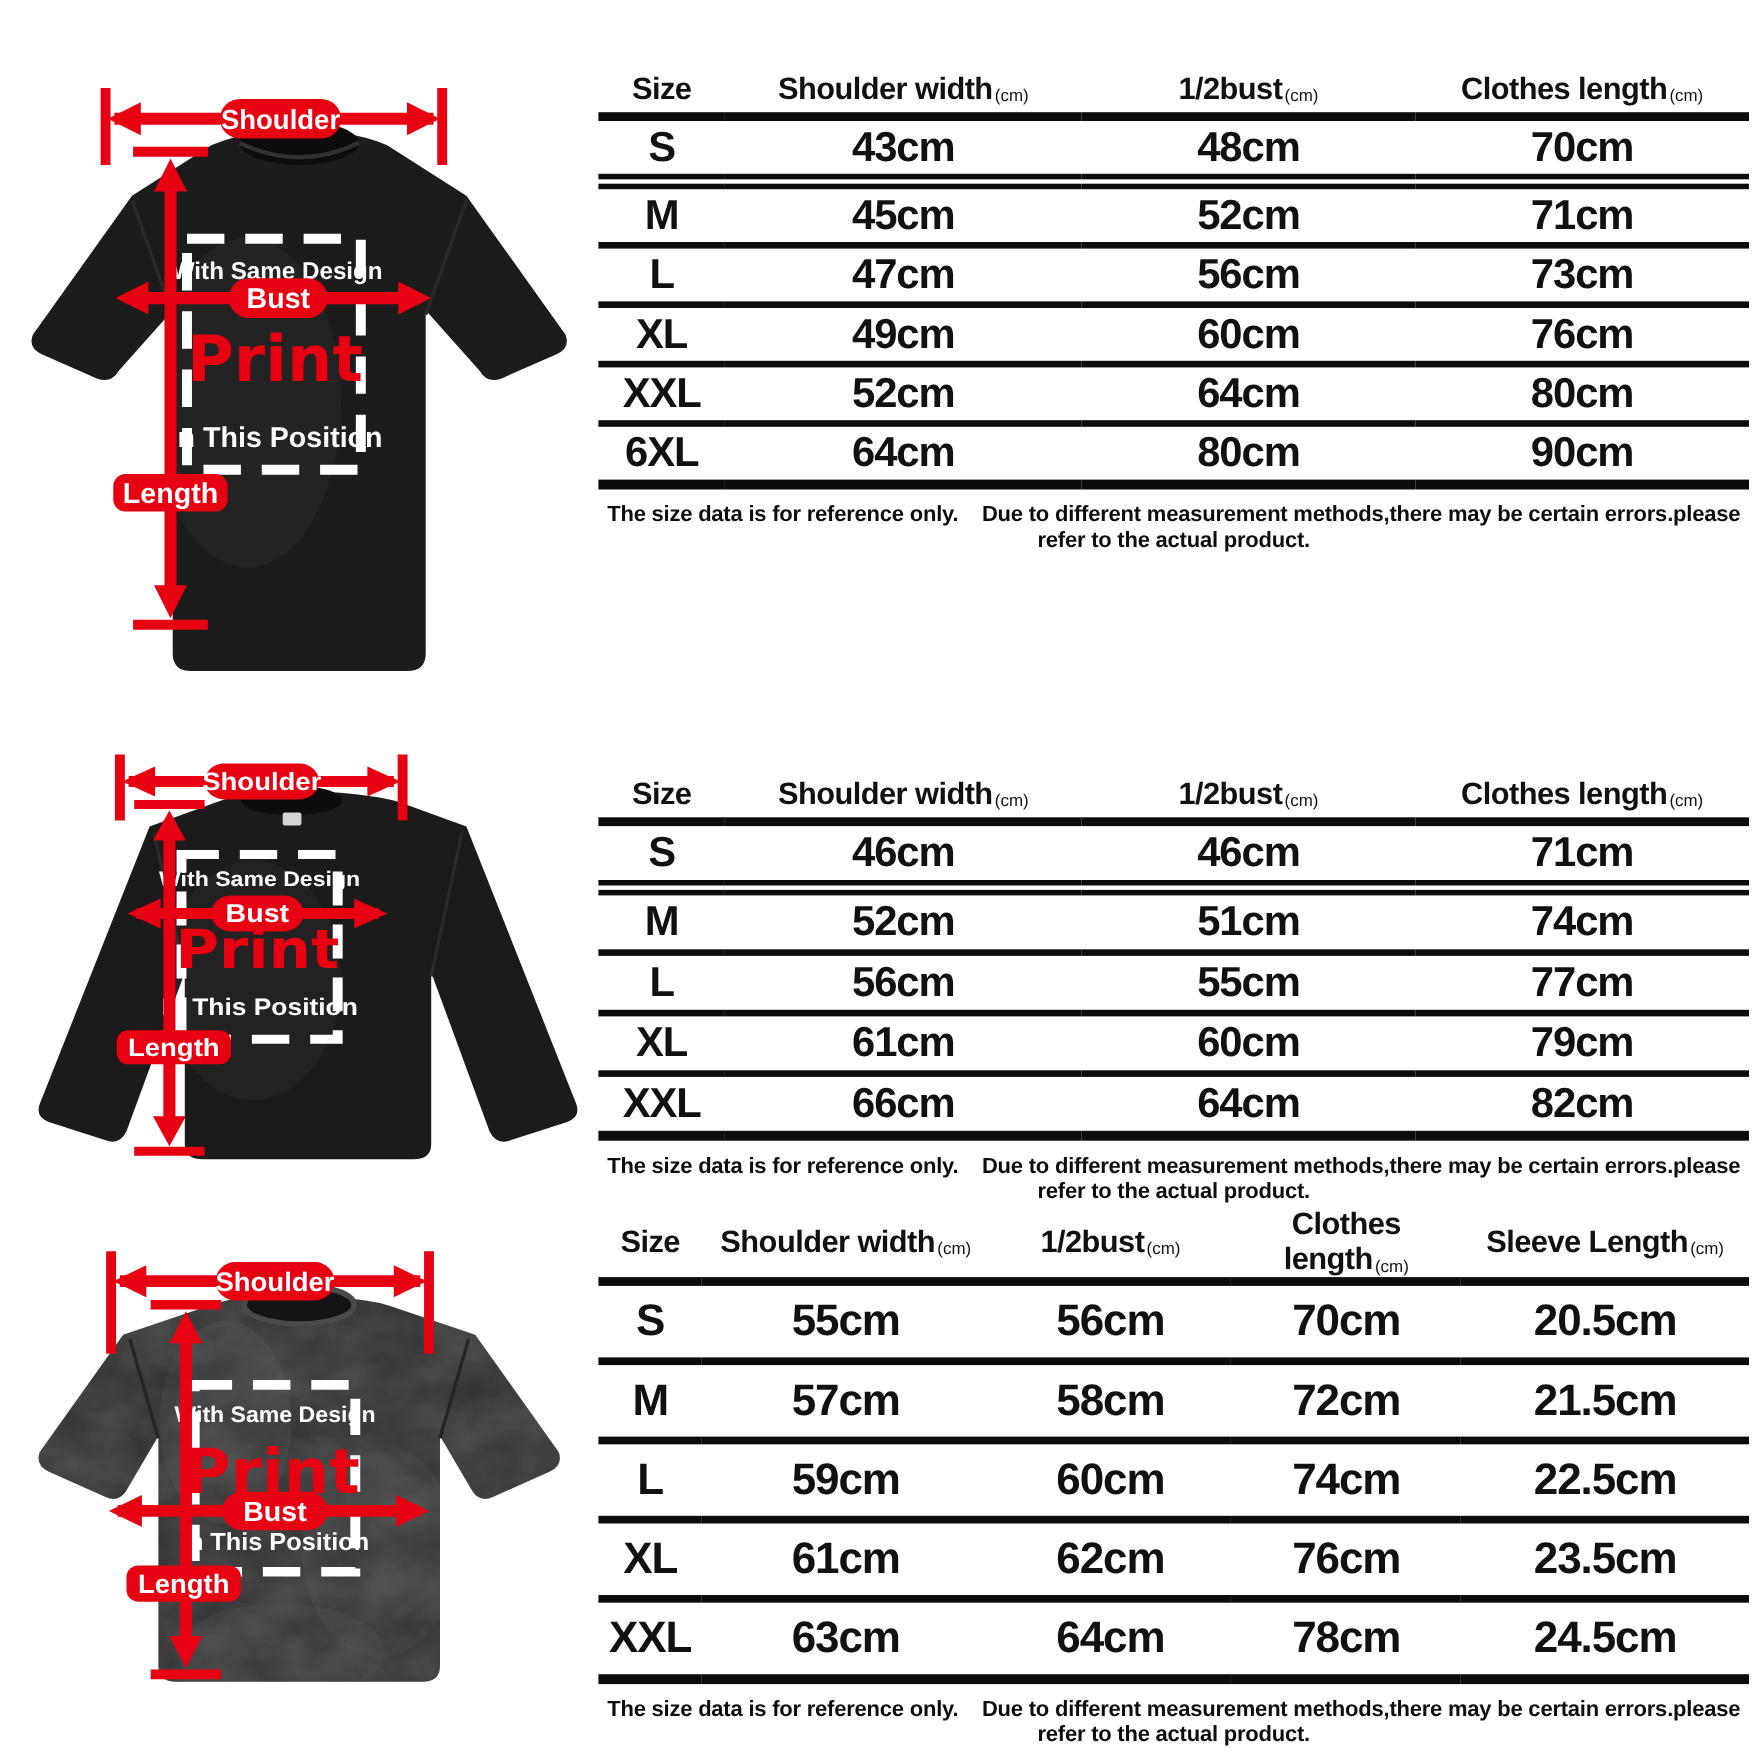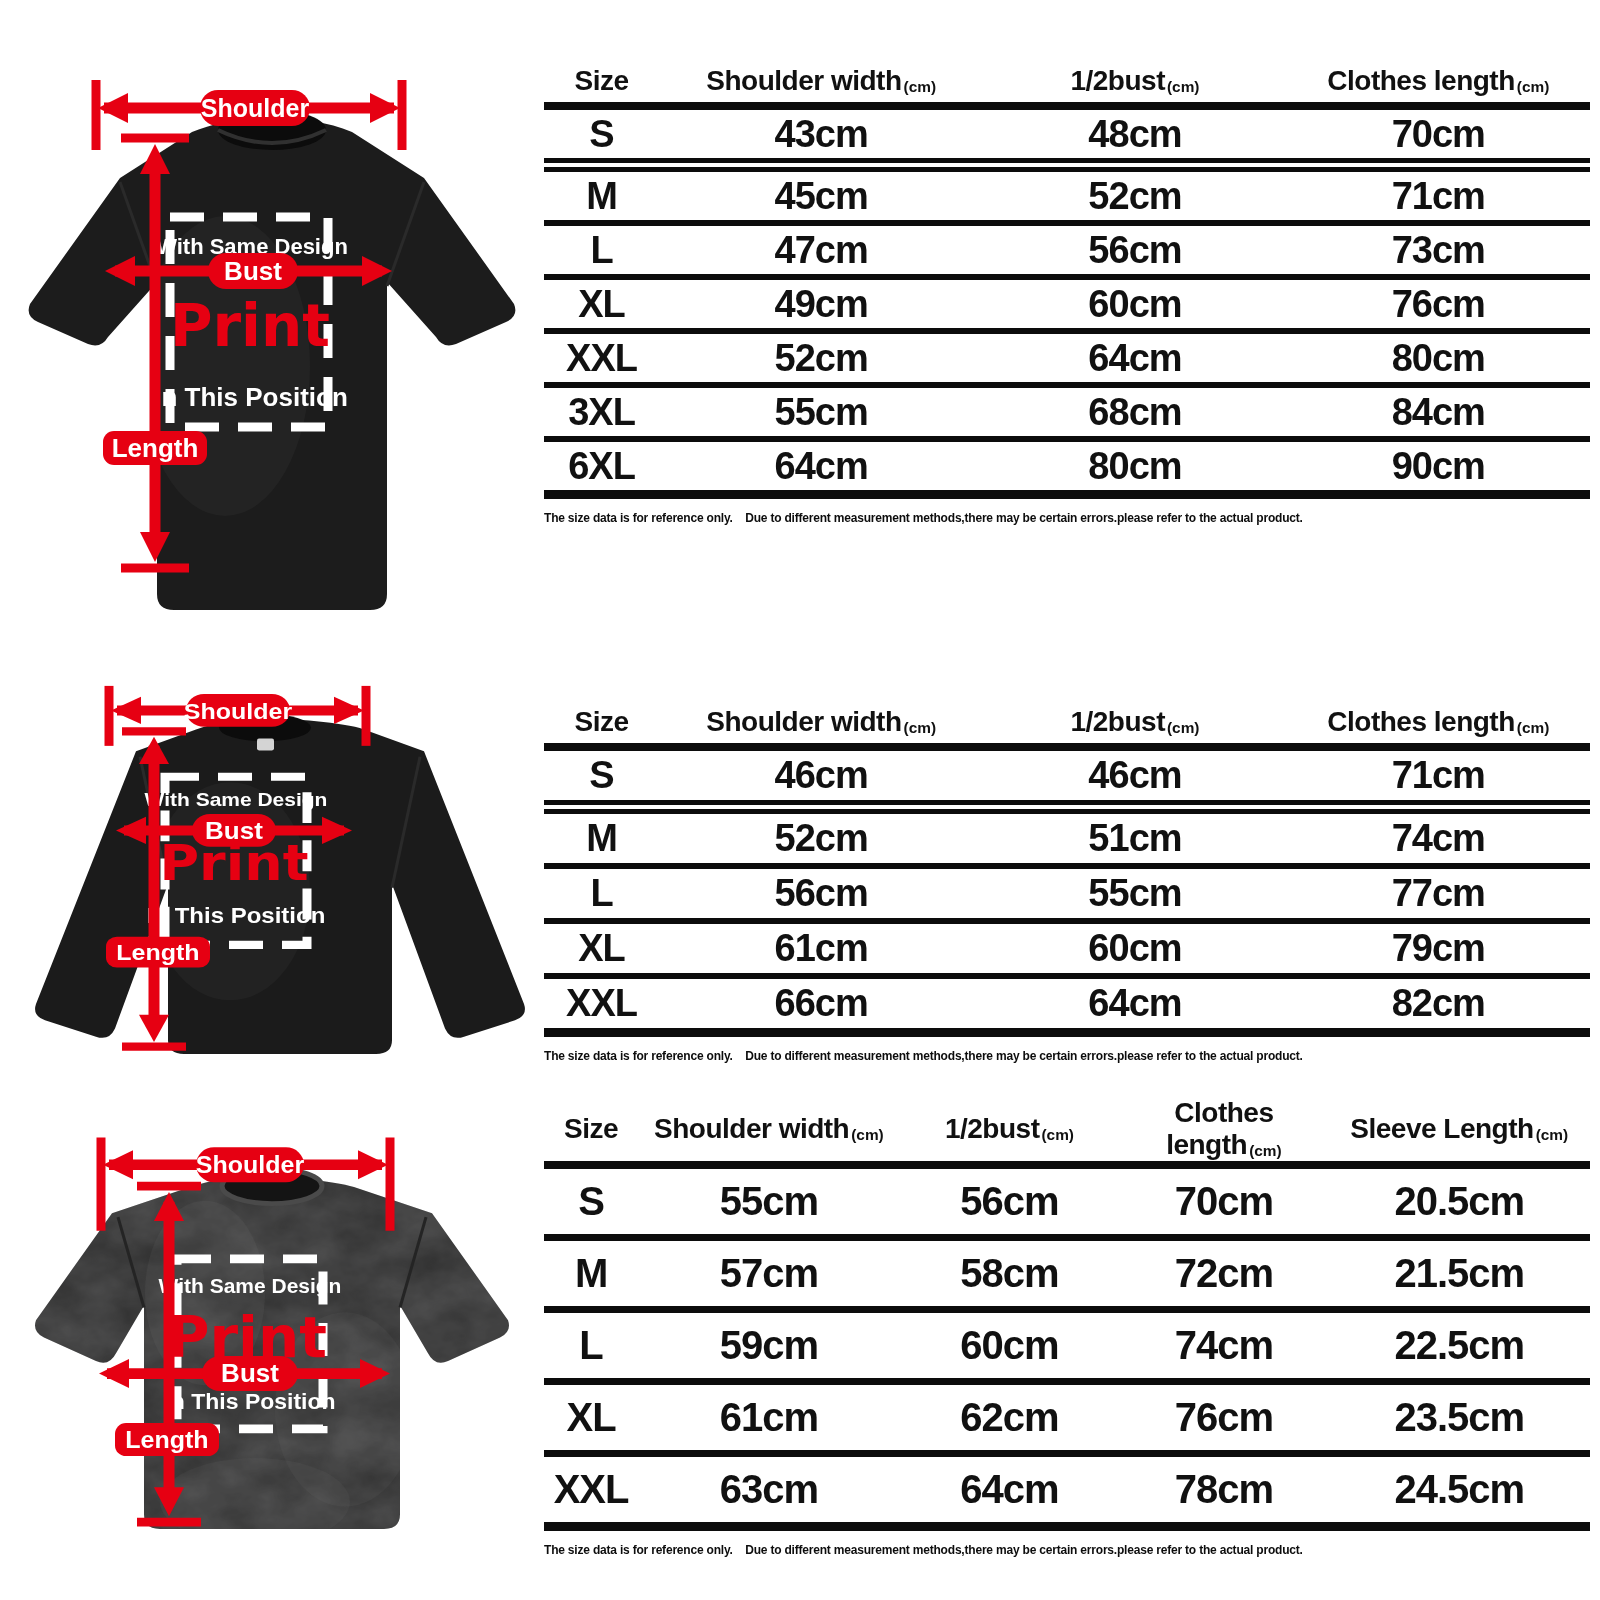--- a/index.html
+++ b/index.html
@@ -23,21 +23,21 @@
   .tables{flex:1;padding:16px 10px 0 4px;}
   .tw-a{padding-top:60px;}
   .tw-b{padding-top:56px;}
   .tw-c{padding-top:20px;}
   table{border-collapse:collapse;width:100%;table-layout:fixed;}
   thead th{
     font-size:28px;font-weight:700;letter-spacing:-0.5px;
     text-align:center;vertical-align:middle;height:42px;padding:0;
   }
   thead tr{border-bottom:8px solid #0c0c0c;}
-  .unit{font-size:0.55em;font-weight:700;letter-spacing:0;margin-left:2px;vertical-align:-0.12em;}
+  .unit{font-size:0.55em;font-weight:400;letter-spacing:0;margin-left:2px;vertical-align:-0.12em;}
   tbody td{
     text-align:center;vertical-align:middle;padding:0;
     font-size:38px;font-weight:700;letter-spacing:-1px;
   }
   tbody tr{border-bottom:6px solid #0c0c0c;}
   tbody tr:last-child{border-bottom-width:9px;}
   .tbl-a tbody td{height:48px;}
   .tbl-b tbody td{height:49px;}
   .tbl-c tbody td{height:65px;font-size:40px;}
   .tbl-c tbody tr{border-bottom-width:7px;}
@@ -48,22 +48,22 @@
   .tbl-b th:nth-child(1),.tbl-b td:nth-child(1){width:11%;}
   .tbl-a th:nth-child(2),.tbl-b th:nth-child(2){width:31%;}
   .tbl-a th:nth-child(3),.tbl-b th:nth-child(3){width:29%;}
   .tbl-a th:nth-child(4),.tbl-b th:nth-child(4){width:29%;}
   .tbl-c th:nth-child(1){width:9%;}
   .tbl-c th:nth-child(2){width:25%;}
   .tbl-c th:nth-child(3){width:21%;}
   .tbl-c th:nth-child(4){width:20%;}
   .tbl-c th:nth-child(5){width:25%;}
   .disclaimer{
-    margin-top:12px;text-align:left;
-    font-size:12px;font-weight:600;letter-spacing:-0.2px;
+    margin-top:12px;text-align:center;
+    font-size:20px;font-weight:600;letter-spacing:-0.2px;
     white-space:pre-wrap;color:#0d0d0d;
   }
   
   .meas{stroke:#e60012;fill:none;}
   .meas-fill{fill:#e60012;stroke:none;}
   .pill-text{fill:#ffffff;font-weight:700;text-anchor:middle;font-family:"Liberation Sans",sans-serif;}
   .print-box{fill:none;stroke:#ffffff;stroke-width:9;stroke-dasharray:34 19;}
   .white-note{fill:#ffffff;font-weight:700;text-anchor:middle;font-family:"Liberation Sans",sans-serif;}
   .print-word{fill:#e60012;font-weight:700;text-anchor:middle;font-family:"DejaVu Sans",sans-serif;}
 </style>
@@ -154,26 +154,20 @@
               <td>60cm</td>
               <td>76cm</td>
             </tr>
             <tr>
               <td>XXL</td>
               <td>52cm</td>
               <td>64cm</td>
               <td>80cm</td>
             </tr>
             <tr>
-              <td>3XL</td>
-              <td>55cm</td>
-              <td>68cm</td>
-              <td>84cm</td>
-            </tr>
-            <tr>
               <td>6XL</td>
               <td>64cm</td>
               <td>80cm</td>
               <td>90cm</td>
             </tr>
           </tbody>
         </table>
       <div class="disclaimer">The size data is for reference only.    Due to different measurement methods,there may be certain errors.please refer to the actual product.</div>
     </div>
   </div>

